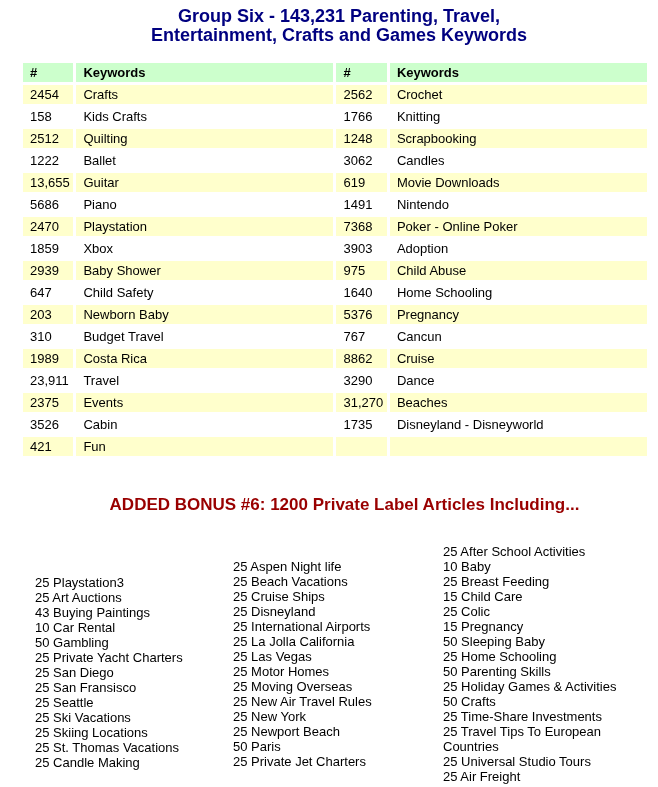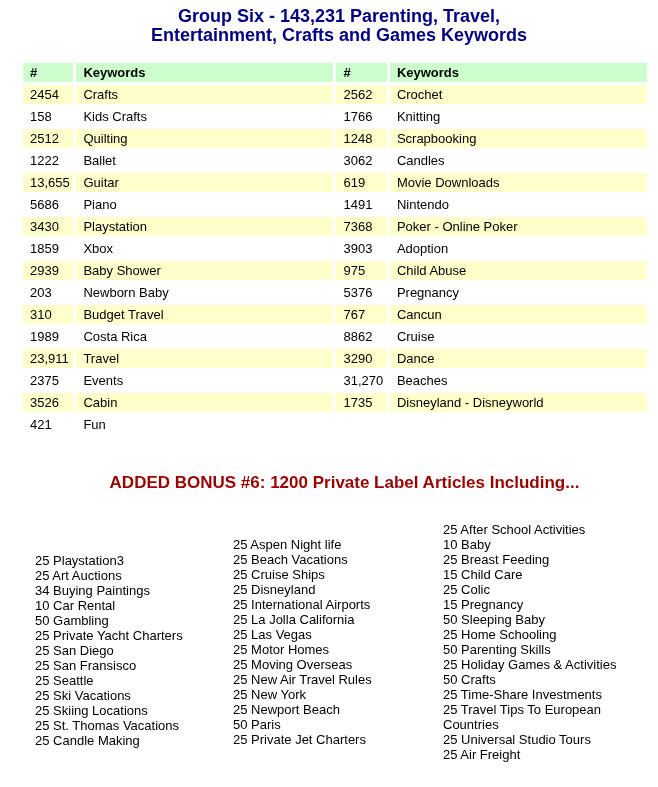--- a/index.html
+++ b/index.html
@@ -116,40 +116,46 @@
         </tr>
 
         <tr>
           <td class="num">5686</td>
           <td class="kw">Piano</td>
           <td class="num">1491</td>
           <td class="kw">Nintendo</td>
         </tr>
 
         <tr>
-          <td class="num">3430</td>
+          <td class="num">2470</td>
           <td class="kw">Playstation</td>
           <td class="num">7368</td>
           <td class="kw">Poker - Online Poker</td>
         </tr>
 
         <tr>
           <td class="num">1859</td>
           <td class="kw">Xbox</td>
           <td class="num">3903</td>
           <td class="kw">Adoption</td>
         </tr>
 
         <tr>
           <td class="num">2939</td>
           <td class="kw">Baby Shower</td>
           <td class="num">975</td>
           <td class="kw">Child Abuse</td>
         </tr>
 
+        <tr>
+          <td class="num">647</td>
+          <td class="kw">Child Safety</td>
+          <td class="num">1640</td>
+          <td class="kw">Home Schooling</td>
+        </tr>
 
         <tr>
           <td class="num">203</td>
           <td class="kw">Newborn Baby</td>
           <td class="num">5376</td>
           <td class="kw">Pregnancy</td>
         </tr>
 
         <tr>
           <td class="num">310</td>
@@ -198,21 +204,21 @@
   <div class="bonus-heading">ADDED BONUS #6: 1200 Private Label Articles Including...</div>
 
   <div class="articles">
     <div class="article-col c1">
 
         <div class="article-item">25 Playstation3</div>
 
         <div class="article-item">25 Art Auctions</div>
 
 
-        <div class="article-item">34 Buying Paintings</div>
+        <div class="article-item">43 Buying Paintings</div>
 
         <div class="article-item">10 Car Rental</div>
 
         <div class="article-item">50 Gambling</div>
 
         <div class="article-item">25 Private Yacht Charters</div>
 
         <div class="article-item">25 San Diego</div>
 
         <div class="article-item">25 San Fransisco</div>

